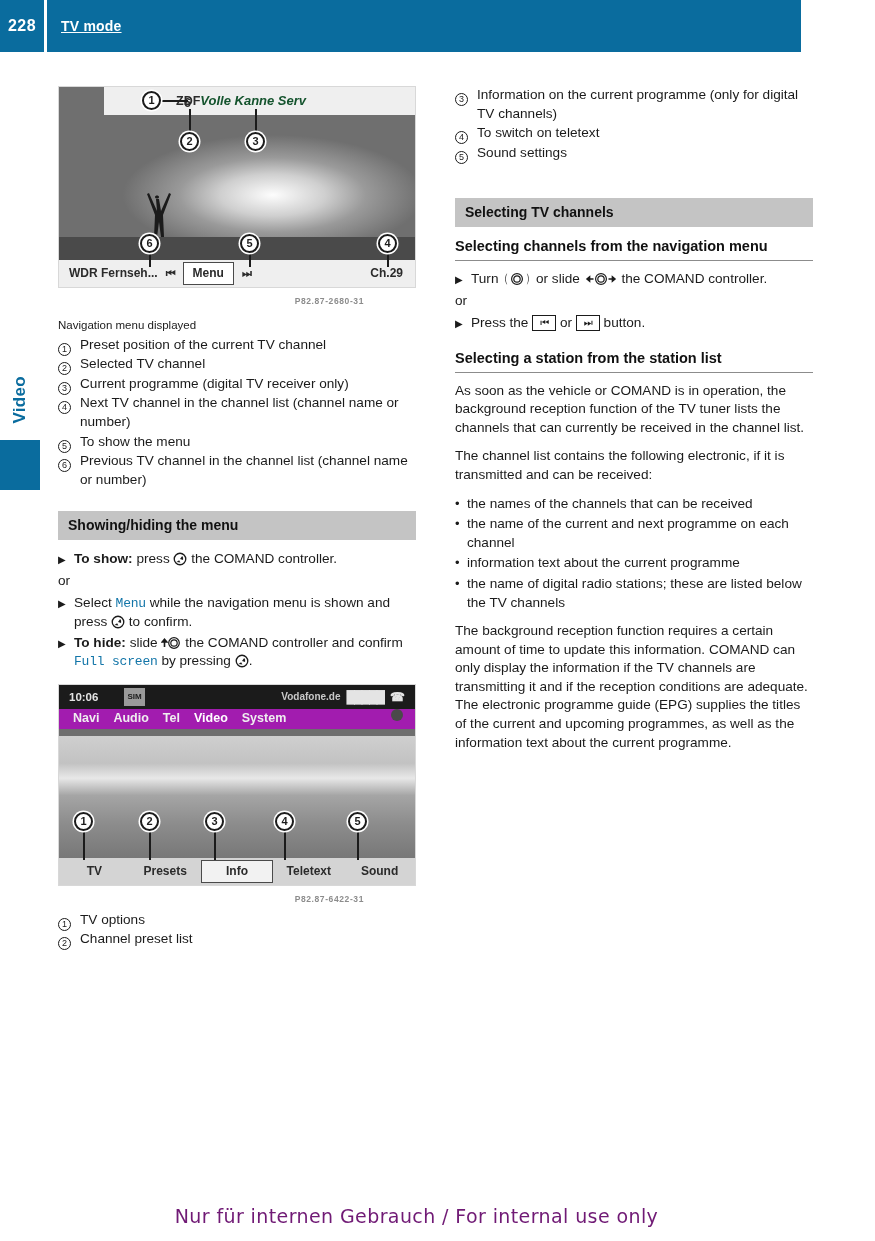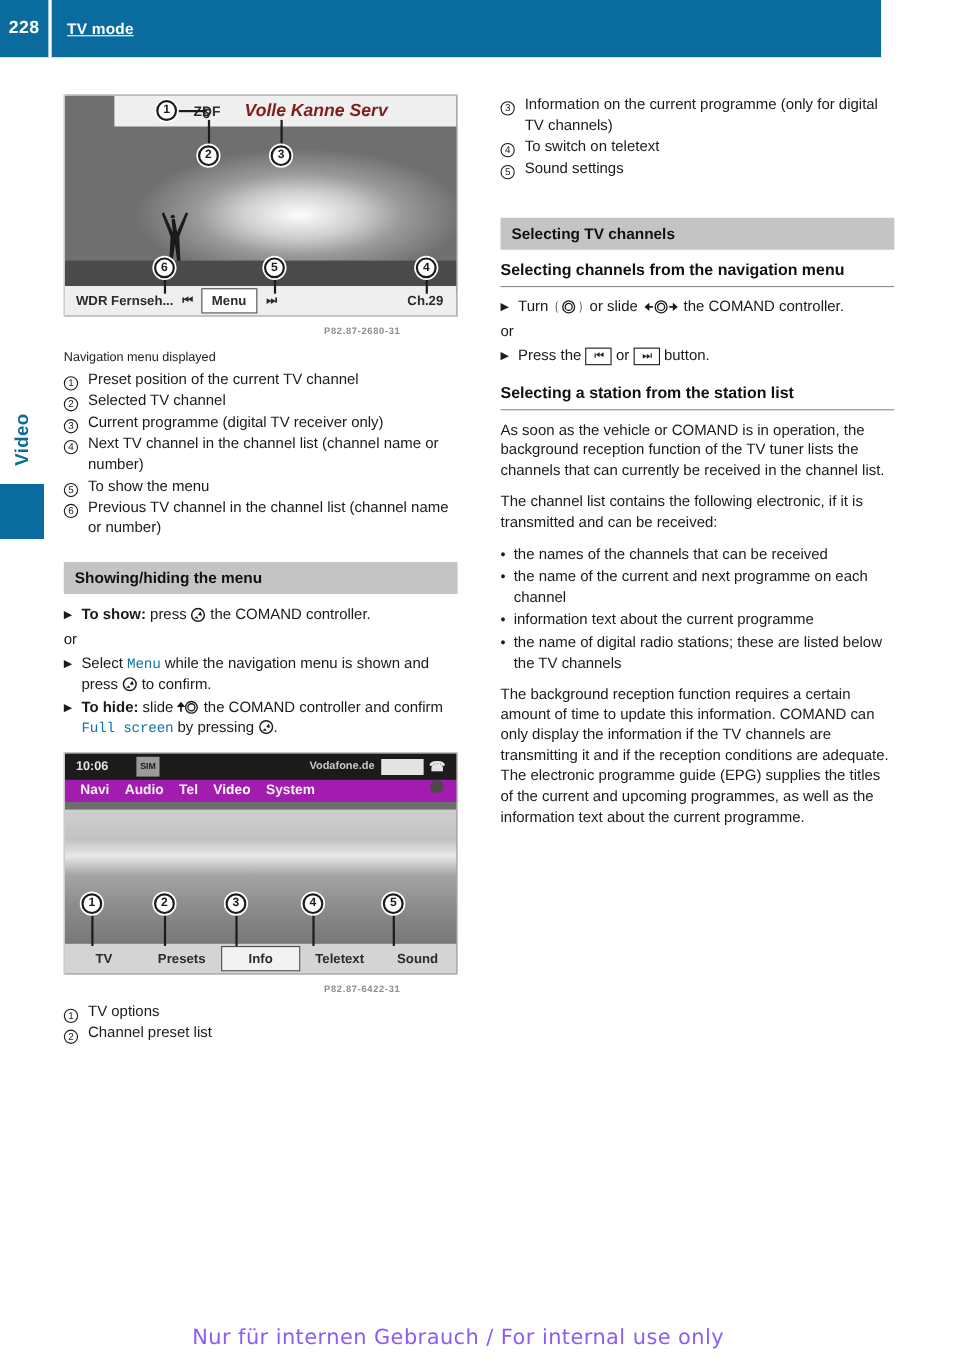--- a/index.html
+++ b/index.html
@@ -65,21 +65,21 @@
     width:358px; height:202px; position:relative; overflow:hidden;
     background:#6e6e6e;
     border:1px solid #d8d8d8;
   }
   
   .tv1-top {
     position:absolute; left:45px; top:0; right:0; height:28px;
     background:#efefef; display:flex; align-items:center;
   }
   .tv1-top .chn { font-size:12.5px; font-weight:bold; color:#2b2b2b; margin-left:72px;}
-  .tv1-top .prog { font-size:16px; font-style:italic; font-weight:bold; color:#7f1d1d; margin-left:22px;}
+  .tv1-top .prog { font-size:13px; font-style:italic; font-weight:bold; color:#14532d; margin-left:0;}
   .tv1-sky {
     position:absolute; left:0; top:0; width:100%; height:150px;
     background:
       radial-gradient(ellipse 150px 60px at 60% 72%, #fdfdfd 0%, #cfcfcf 35%, #9a9a9a 62%, #6f6f6f 100%);
   }
   .tv1-ground {
     position:absolute; left:0; top:150px; width:100%; height:30px;
     background:#4a4a4a;
   }
   .tv1-person {
@@ -184,21 +184,21 @@
   .g-press { display:inline-block; width:14px; height:14px; vertical-align:-3px; }
   .g-slide { display:inline-block; height:14px; vertical-align:-3px; }
   .g-btn {
     display:inline-block; border:1px solid #1b1b1b; padding:0px 7px;
     font-size:10px; line-height:14px; vertical-align:1px; letter-spacing:-1px;
   }
 
   
   .watermark {
     position:absolute; left:0; bottom:14px; width:833px;
-    text-align:center; color:#8b5cf6; font-size:19px;
+    text-align:center; color:#701a75; font-size:19px;
     letter-spacing:.4px; font-family:"DejaVu Sans", sans-serif;
   }
 </style>
 </head>
 <body>
 
 <div class="header">
   <div class="pagenum">228</div>
   <div class="divider"></div>
   <div class="title">TV mode</div>

